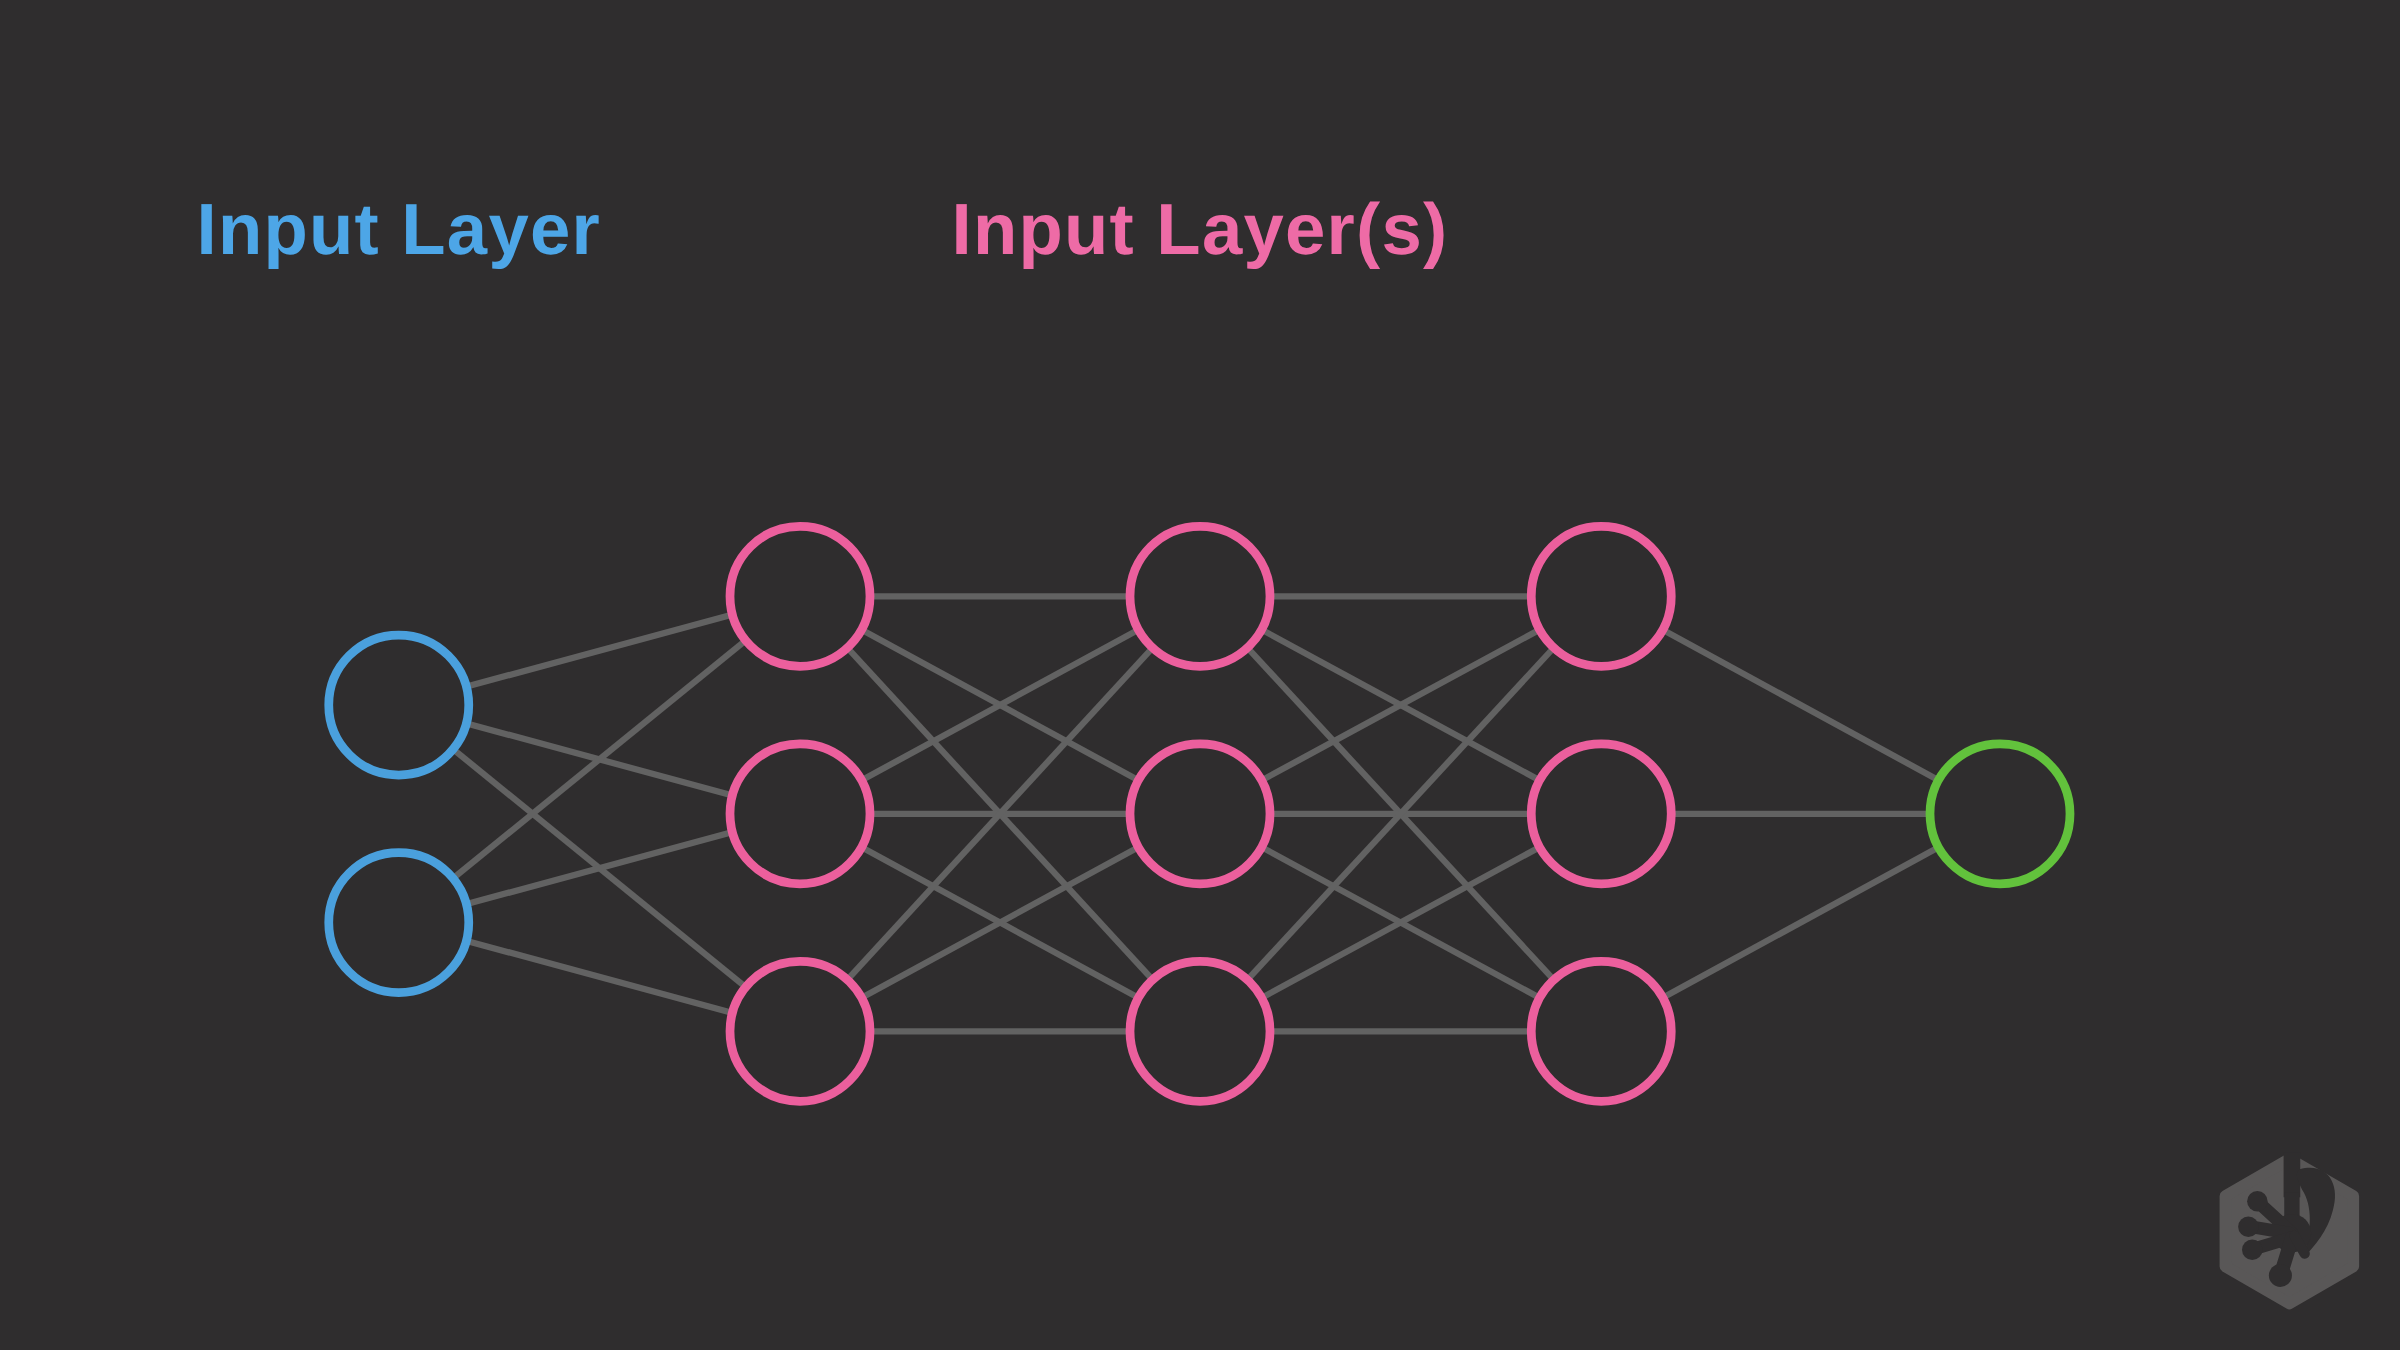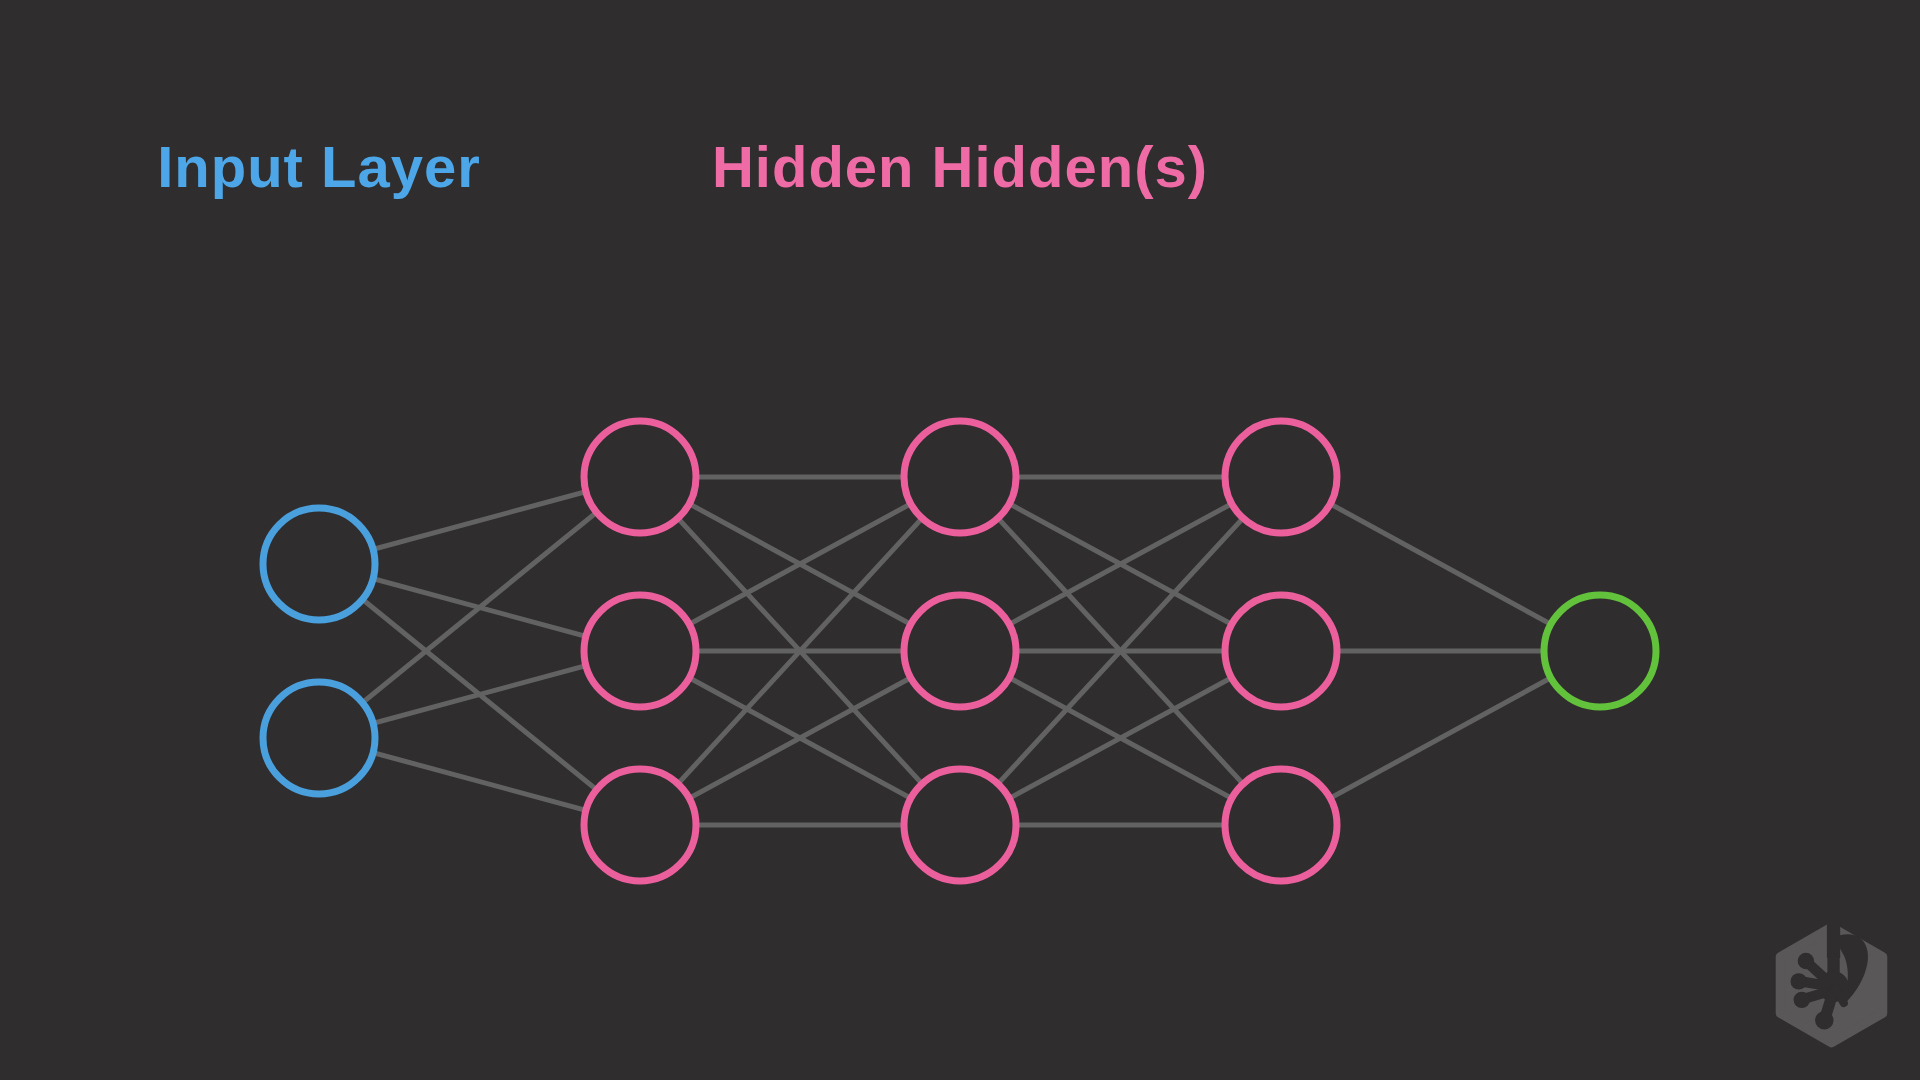--- a/index.html
+++ b/index.html
@@ -10,21 +10,21 @@
   html,body{margin:0;padding:0;background:#000;}
   .stage{
     position:relative;
     width:1920px;height:1080px;
     background:var(--bg);
     overflow:hidden;
     font-family:"Liberation Sans","DejaVu Sans",sans-serif;
   }
   .heading{
     position:absolute;
-    top:133px;
+    top:150px;
     transform:translateX(-50%);
     font-size:58px;
     font-weight:bold;
     letter-spacing:1px;
     white-space:nowrap;
     user-select:none;
   }
   #net{
     position:absolute;
     left:0;top:0;
@@ -82,21 +82,21 @@
       <circle cx="960" cy="651" r="56" fill="#2f2d2e" stroke="#ec5f9d" stroke-width="7"></circle>
       <circle cx="960" cy="825" r="56" fill="#2f2d2e" stroke="#ec5f9d" stroke-width="7"></circle>
       <circle cx="1281" cy="477" r="56" fill="#2f2d2e" stroke="#ec5f9d" stroke-width="7"></circle>
       <circle cx="1281" cy="651" r="56" fill="#2f2d2e" stroke="#ec5f9d" stroke-width="7"></circle>
       <circle cx="1281" cy="825" r="56" fill="#2f2d2e" stroke="#ec5f9d" stroke-width="7"></circle>
       <circle cx="1600" cy="651" r="56" fill="#2f2d2e" stroke="#62c23c" stroke-width="7"></circle>
     </svg>
 
   <div class="heading" style="left: 319px; color: rgb(77, 166, 231);">Input Layer</div>
 
-  <div class="heading" style="left: 960px; color: rgb(238, 107, 166);">Hidden Hidden(s)</div>
+  <div class="heading" style="left: 960px; color: rgb(238, 107, 166);">Input Layer(s)</div>
 
 
   <svg class="logo" viewBox="0 0 117 125">
 
     <path class="badge" stroke-width="9" stroke-linejoin="round" d="M58 6 L108 35 L108 90 L58 119 L8 90 L8 35 Z"></path>
 
     <g>
       <line class="glyph-line" x1="60" y1="1" x2="60" y2="36" stroke-width="13"></line>
       <path class="glyph-fill" d="M66 14 C 88 8, 98 26, 92 46 C 88 62, 78 74, 68 84 C 76 62, 76 42, 68 30 C 64 22, 62 17, 66 14 Z"></path>
       <line class="glyph-line" x1="60" y1="64" x2="60" y2="32" stroke-width="12"></line>

